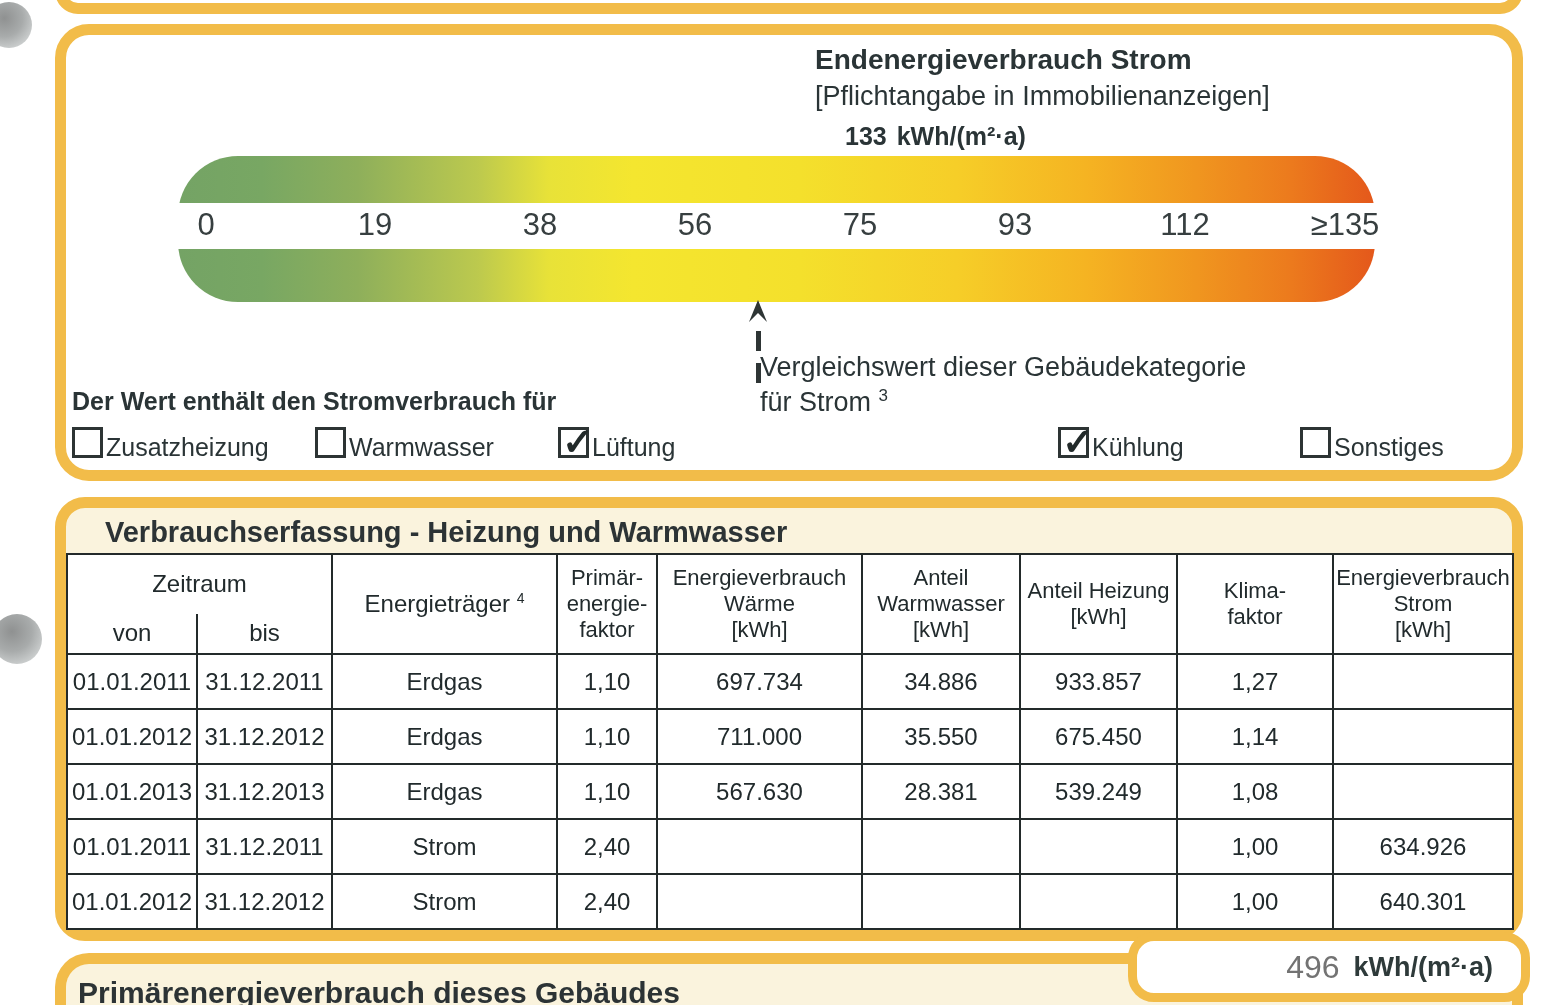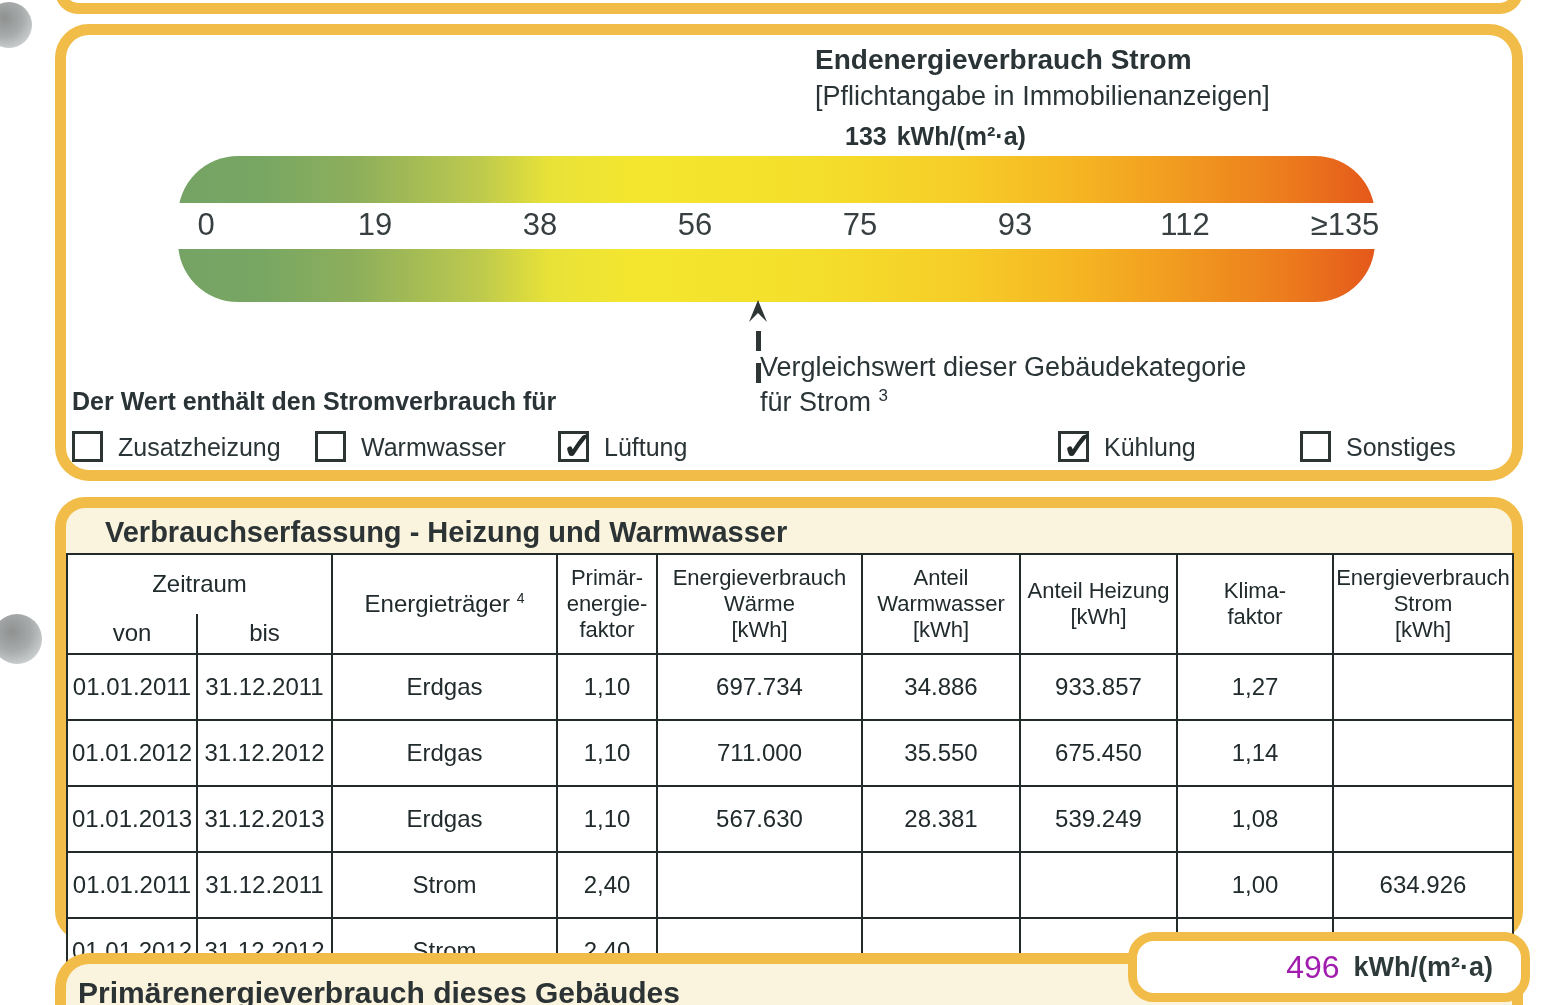--- a/index.html
+++ b/index.html
@@ -39,48 +39,48 @@
       #F0961F 85%, #EC7A1D 93%, #E4581B 100%);}
   .grad-strip{position:absolute;left:0;top:47px;width:100%;height:46px;background:#fff;}
   .tick{position:absolute;top:4px;font-size:31px;color:#373f40;transform:translateX(-50%);white-space:nowrap;}
 
   .marker{position:absolute;left:680px;top:264px;}
   .marker-text{position:absolute;left:694px;top:276px;font-size:27px;line-height:1.25;margin-top:40px;}
   .marker-text sup{font-size:17px;}
 
   .includes-heading{position:absolute;left:6px;top:352px;font-size:25px;font-weight:bold;}
 
-  .cb{position:absolute;top:392px;display:flex;align-items:flex-end;gap:15px;}
+  .cb{position:absolute;top:392px;display:flex;align-items:flex-start;gap:3px;}
   .cb .box{width:31px;height:31px;border:3px solid #2d3434;background:#fff;position:relative;flex:0 0 auto;}
   .cb .box.checked::after{content:"✓";position:absolute;left:1px;top:-10px;font-size:38px;font-weight:bold;color:#222a2a;}
   .cb .lbl{font-size:25px;white-space:nowrap;padding-top:6px;}
 
   
   .table-panel{left:55px;top:497px;width:1468px;height:444px;background:var(--panel-bg-cream);border-radius:30px;}
   .table-title{position:absolute;left:10px;top:8px;font-size:29px;font-weight:bold;color:#2c3335;margin-left:29px;}
   .vtable{position:absolute;left:0px;top:45px;border-collapse:collapse;table-layout:fixed;width:1446px;padding-left:11px;}
   .vtable th,.vtable td{border:2px solid #232a2a;background:#fff;text-align:center;vertical-align:middle;color:#212a2c;}
   .vtable thead th{font-weight:normal;font-size:22px;line-height:1.18;white-space:pre-line;}
   .vtable thead .big{font-size:24px;}
   .vtable thead tr.r1{height:60px;}
   .vtable thead tr.r2{height:40px;}
-  .vtable td{font-size:24px;height:66px;}
+  .vtable td{font-size:24px;height:55px;}
   .no-line-below{border-bottom-style:hidden !important;}
   .no-line-above{border-top-style:hidden !important;margin-top:32px;}
   .vtable sup{font-size:14px;}
 
   
   .primary-panel{left:55px;top:953px;width:1468px;height:130px;background:var(--panel-bg-cream);
     border-radius:34px 34px 0 0;border-bottom:none;}
   .primary-title{position:absolute;left:12px;top:12px;font-size:30px;font-weight:bold;color:#2c3335;}
 
   .value-box{position:absolute;left:1128px;top:932px;width:402px;height:70px;background:#fff;
     border:9px solid var(--panel-border);border-radius:26px;z-index:30;
     display:flex;align-items:center;justify-content:flex-end;padding-right:28px;gap:14px;}
-  .value-box .v{font-size:32px;color:#a21caf;}
+  .value-box .v{font-size:32px;color:#737373;}
   .value-box .u{font-size:27px;font-weight:bold;color:#2e3a3a;}
 </style>
 </head>
 <body>
 
 <div class="page">
 
   <div class="prev-panel-edge"></div>
 
   <div class="panel scale-panel">

